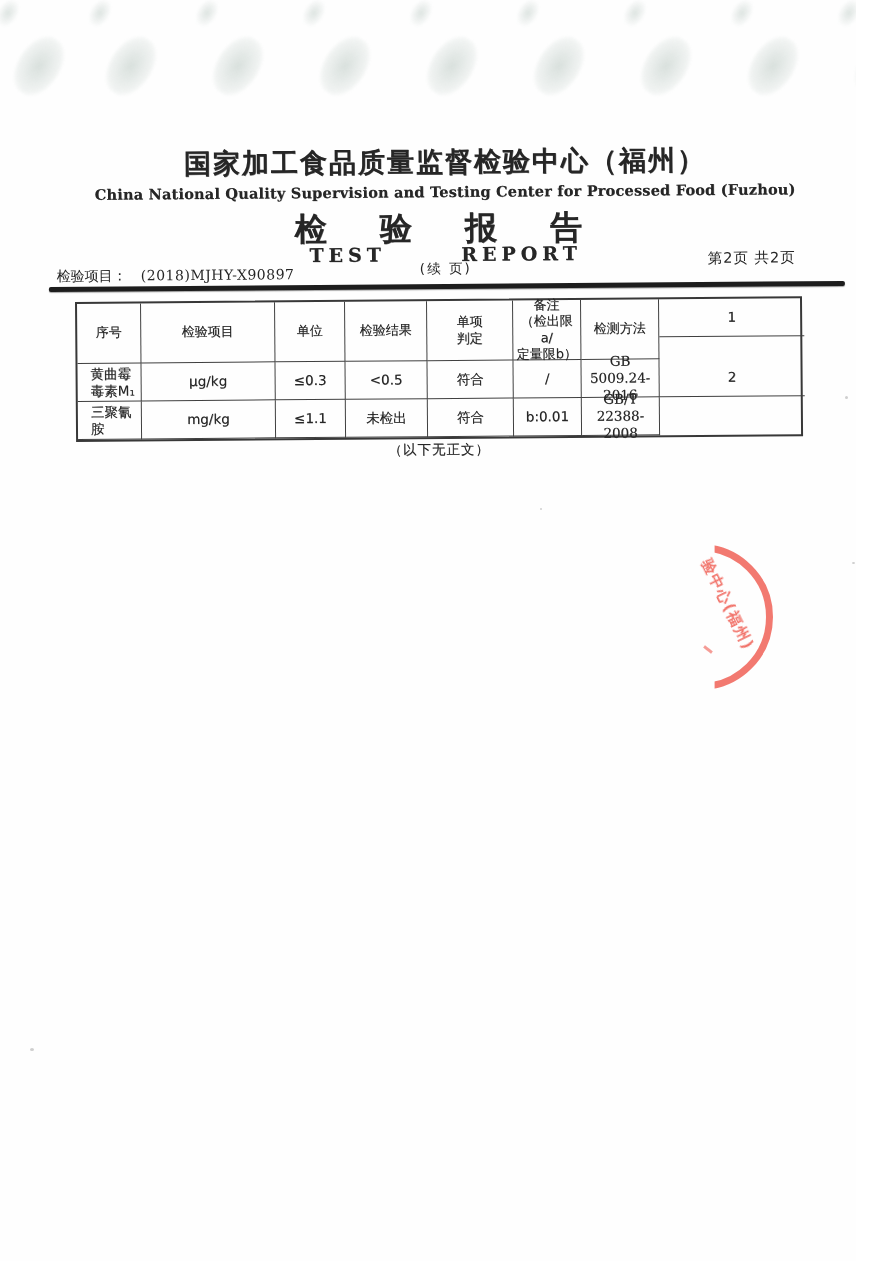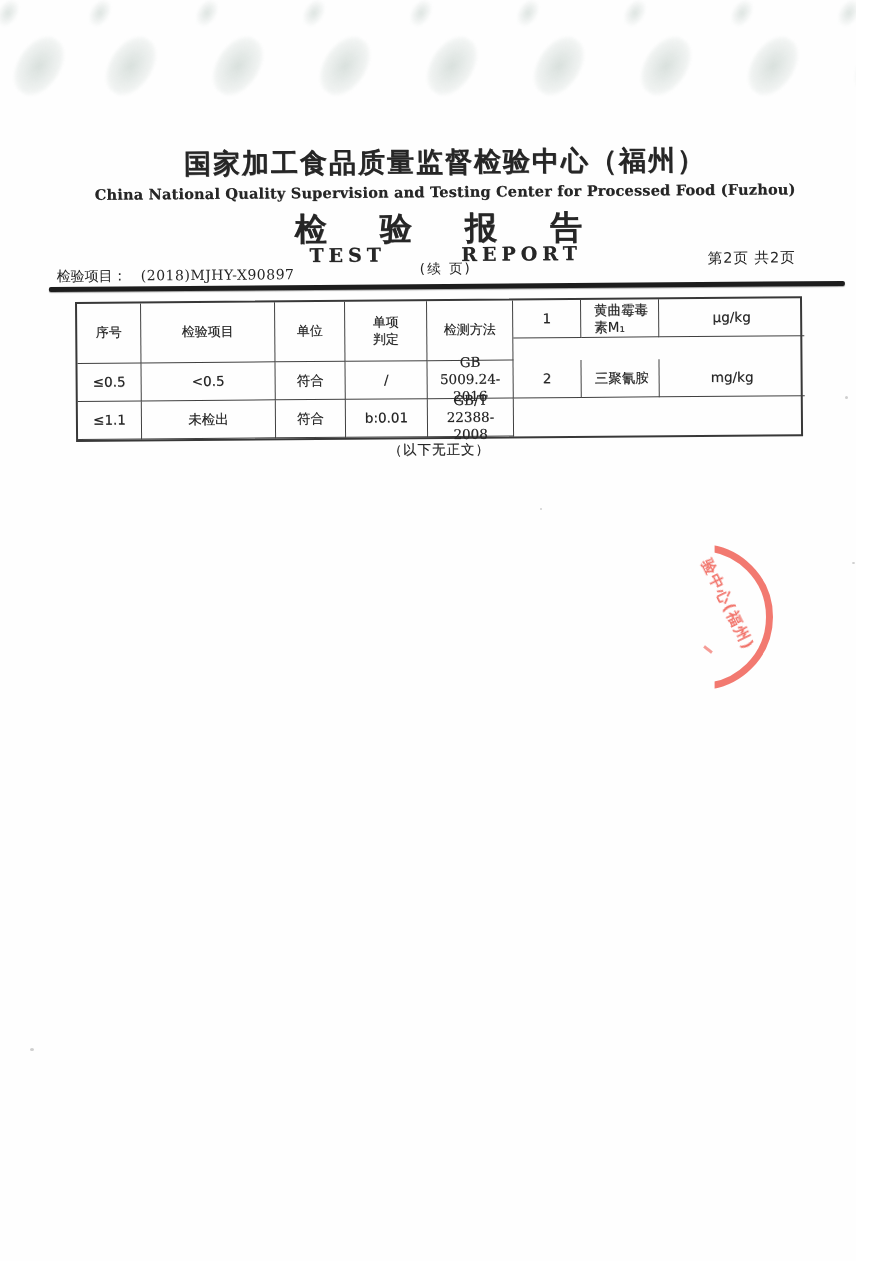--- a/index.html
+++ b/index.html
@@ -142,28 +142,32 @@
     <div class="report-no"><span>检验项目：</span><span class="val">(2018)MJHY-X90897</span></div>
 
     <div class="page-ind">第2页 共2页</div>
 
     <div class="rule"></div>
 
     <div class="tbl">
       <div class="tc hd">序号</div>
       <div class="tc hd">检验项目</div>
       <div class="tc hd">单位</div>
+      <div class="tc hd">检验结果</div>
       <div class="tc hd pre">单项
 判定</div>
+      <div class="tc hd pre">备注
+（检出限a/
+定量限b）</div>
       <div class="tc hd">检测方法</div>
 
       <div class="tc row">1</div>
       <div class="tc row item">黄曲霉毒素M₁</div>
       <div class="tc row">μg/kg</div>
-      <div class="tc row">≤0.5</div>
+      <div class="tc row">≤0.3</div>
       <div class="tc row">&lt;0.5</div>
       <div class="tc row">符合</div>
       <div class="tc row">/</div>
       <div class="tc row method">GB 5009.24-2016</div>
 
       <div class="tc row">2</div>
       <div class="tc row item">三聚氰胺</div>
       <div class="tc row">mg/kg</div>
       <div class="tc row">≤1.1</div>
       <div class="tc row">未检出</div>

